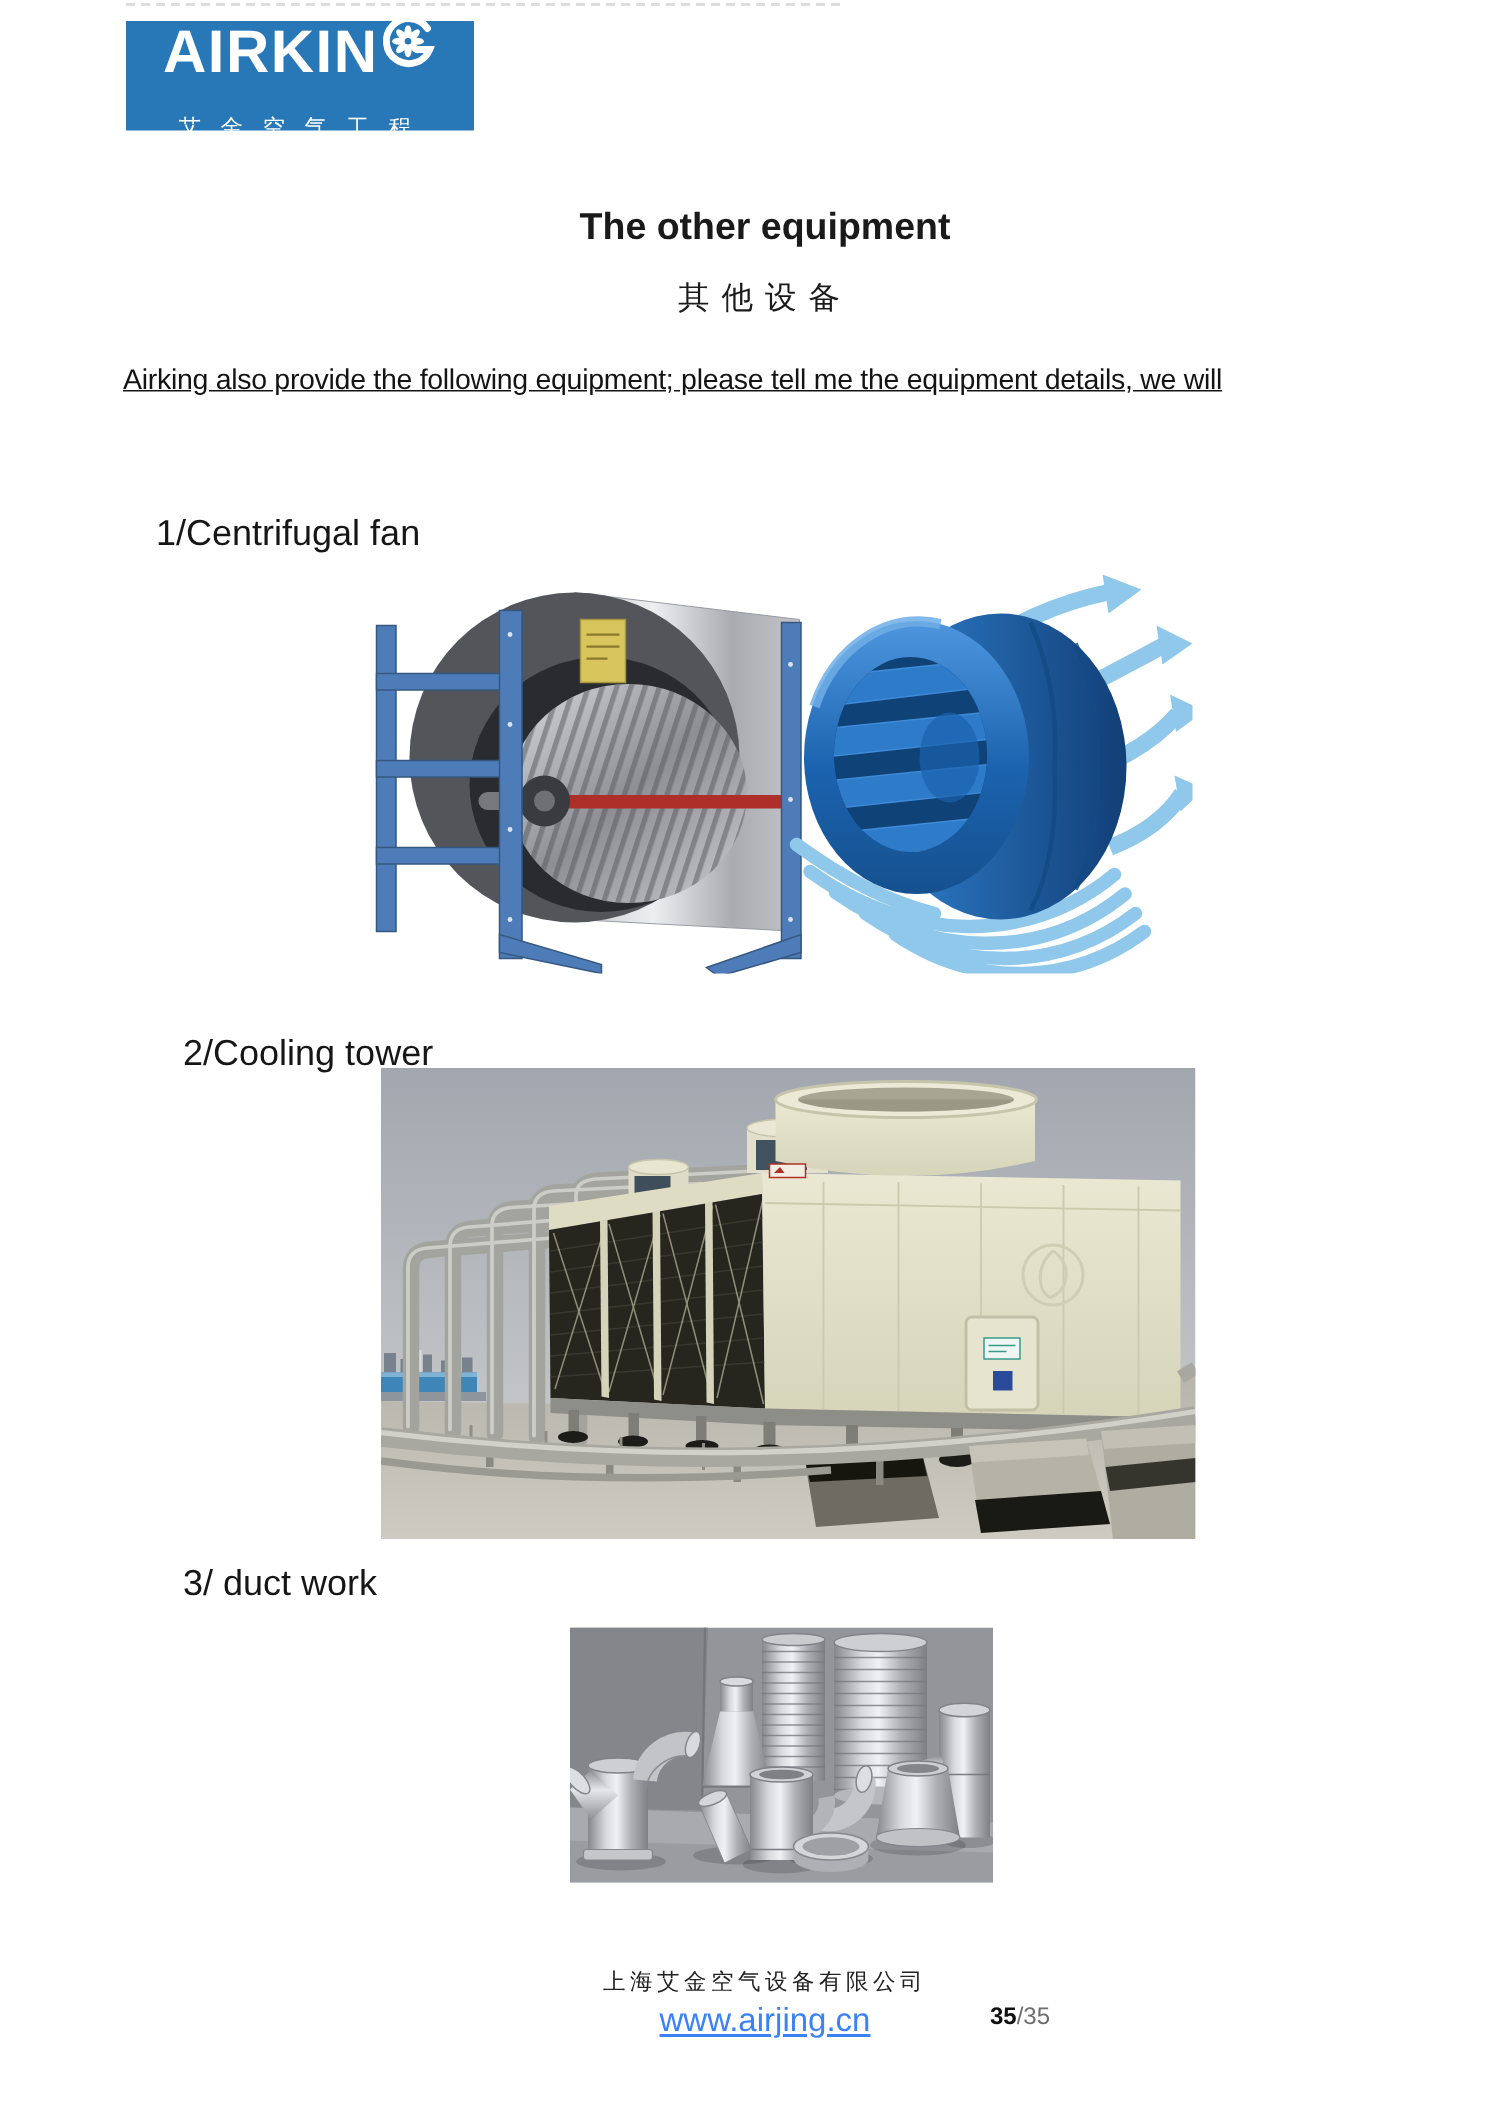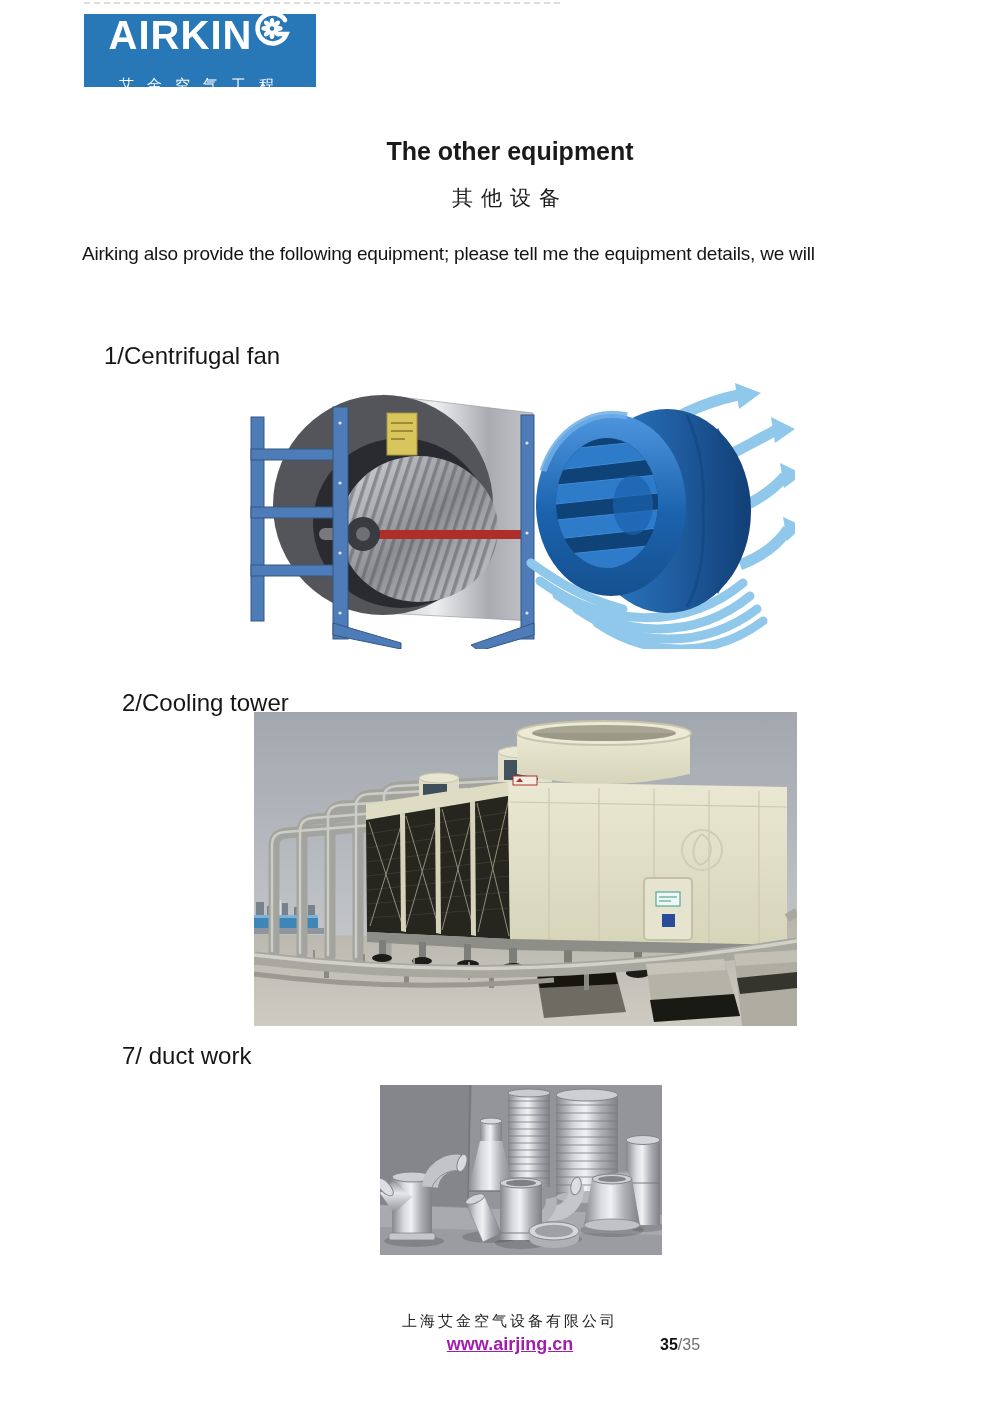--- a/index.html
+++ b/index.html
@@ -14,28 +14,28 @@
   .logo-brand{color:#fff;font-size:40px;font-weight:600;letter-spacing:1px;}
   .logo-cn{color:#fff;font-size:15px;letter-spacing:13px;margin-top:20px;white-space:nowrap;
            text-indent:6px;font-family:"Liberation Sans",sans-serif;}
   .doc-title{left:408px;top:50px;width:400px;font-size:34px;font-weight:700;letter-spacing:1px;
              white-space:nowrap;}
   
   .center-band{left:10px;width:1000px;text-align:center;}
   .page-title{top:137px;font-size:25px;font-weight:700;}
   .page-subtitle{top:184px;font-size:21px;letter-spacing:8px;font-family:"Liberation Serif",serif;}
   
-  .intro{left:82px;top:234px;width:840px;font-size:19px;line-height:40px;letter-spacing:-0.2px;color:#141414;}
+  .intro{left:82px;top:234px;width:840px;font-size:19px;line-height:40px;letter-spacing:-0.2px;color:#141414;text-decoration:underline;}
   
   .sec-label{font-size:24px;color:#161616;}
   
   .footer-company{top:1312px;font-size:15px;letter-spacing:3px;color:#222;
                   font-family:"Liberation Serif",serif;}
   .footer-linkline{top:1334px;}
-  .footer-link{font-size:18px;font-weight:700;color:#a21caf;text-decoration:underline;}
+  .footer-link{font-size:22px;font-weight:400;color:#3b82f6;text-decoration:underline;}
   .footer-page{left:660px;top:1336px;font-size:16px;white-space:nowrap;}
   .footer-page .cur{font-weight:700;color:#111;text-align:center;}
   .footer-page .tot{font-weight:400;color:#6e6e6e;}
 </style>
 </head>
 <body>
 
 <div class="page">
 
   <div class="abs scan-line"></div>
@@ -333,21 +333,21 @@
     <g>
       <polygon points="392,252 470,247 486,304 400,310" fill="#B5B2A7"></polygon>
       <polygon points="392,252 470,247 472,258 394,263" fill="#C6C3B8"></polygon>
       <polygon points="396,288 480,282 486,304 400,310" fill="#1A1A14"></polygon>
       <polygon points="480,242 543,238 543,314 488,314" fill="#AFACA1"></polygon>
       <polygon points="480,242 543,238 543,250 482,254" fill="#C2BFB4"></polygon>
       <polygon points="483,266 543,260 543,276 486,282" fill="#20201A" opacity=".85"></polygon>
     </g>
   </svg>
 
-  <div class="abs sec-label" style="left:122px;top:1042px;">7/ duct work</div>
+  <div class="abs sec-label" style="left:122px;top:1042px;">3/ duct work</div>
 
   <svg class="abs" style="left:380px;top:1085px;" width="282" height="170" viewBox="0 0 282 170">
     <defs>
       <linearGradient id="gV" x1="0" y1="0" x2="1" y2="0">
         <stop offset="0" stop-color="#85878D"></stop>
           <stop offset=".3" stop-color="#D8DADE"></stop>
         <stop offset=".48" stop-color="#F0F1F3"></stop>
           <stop offset=".72" stop-color="#AEB0B6"></stop>
         <stop offset="1" stop-color="#7E8086"></stop>
       </linearGradient>

